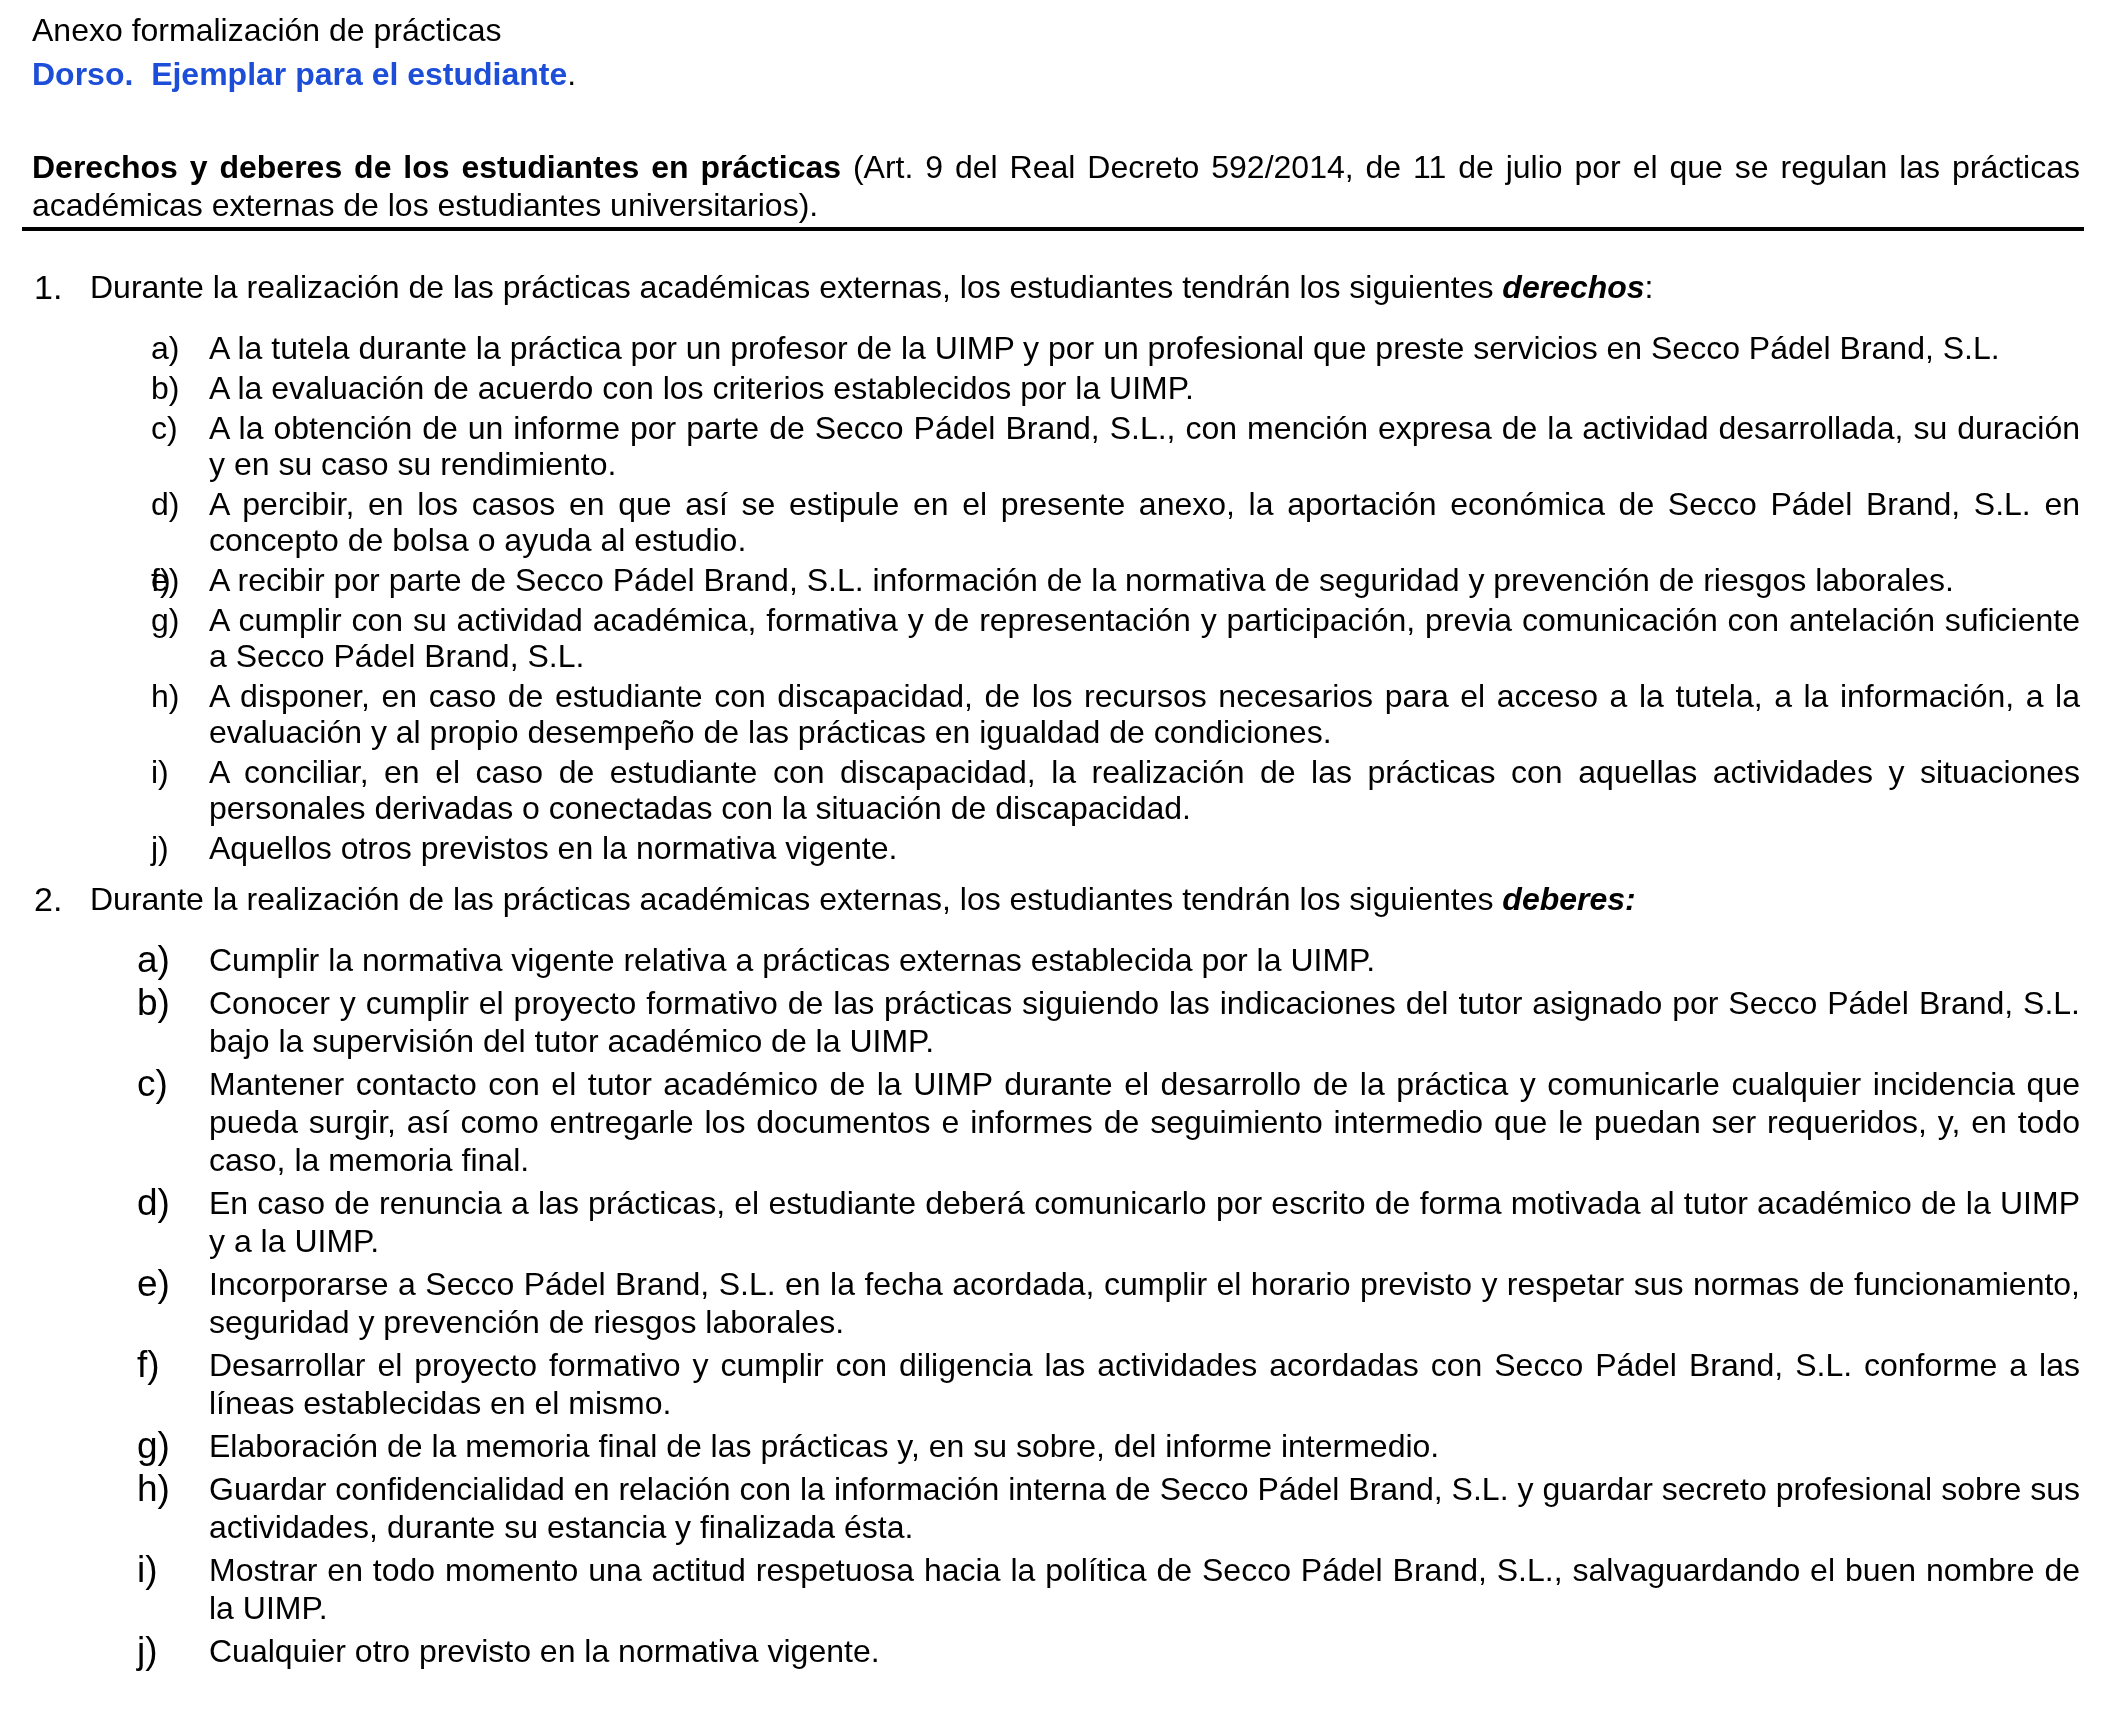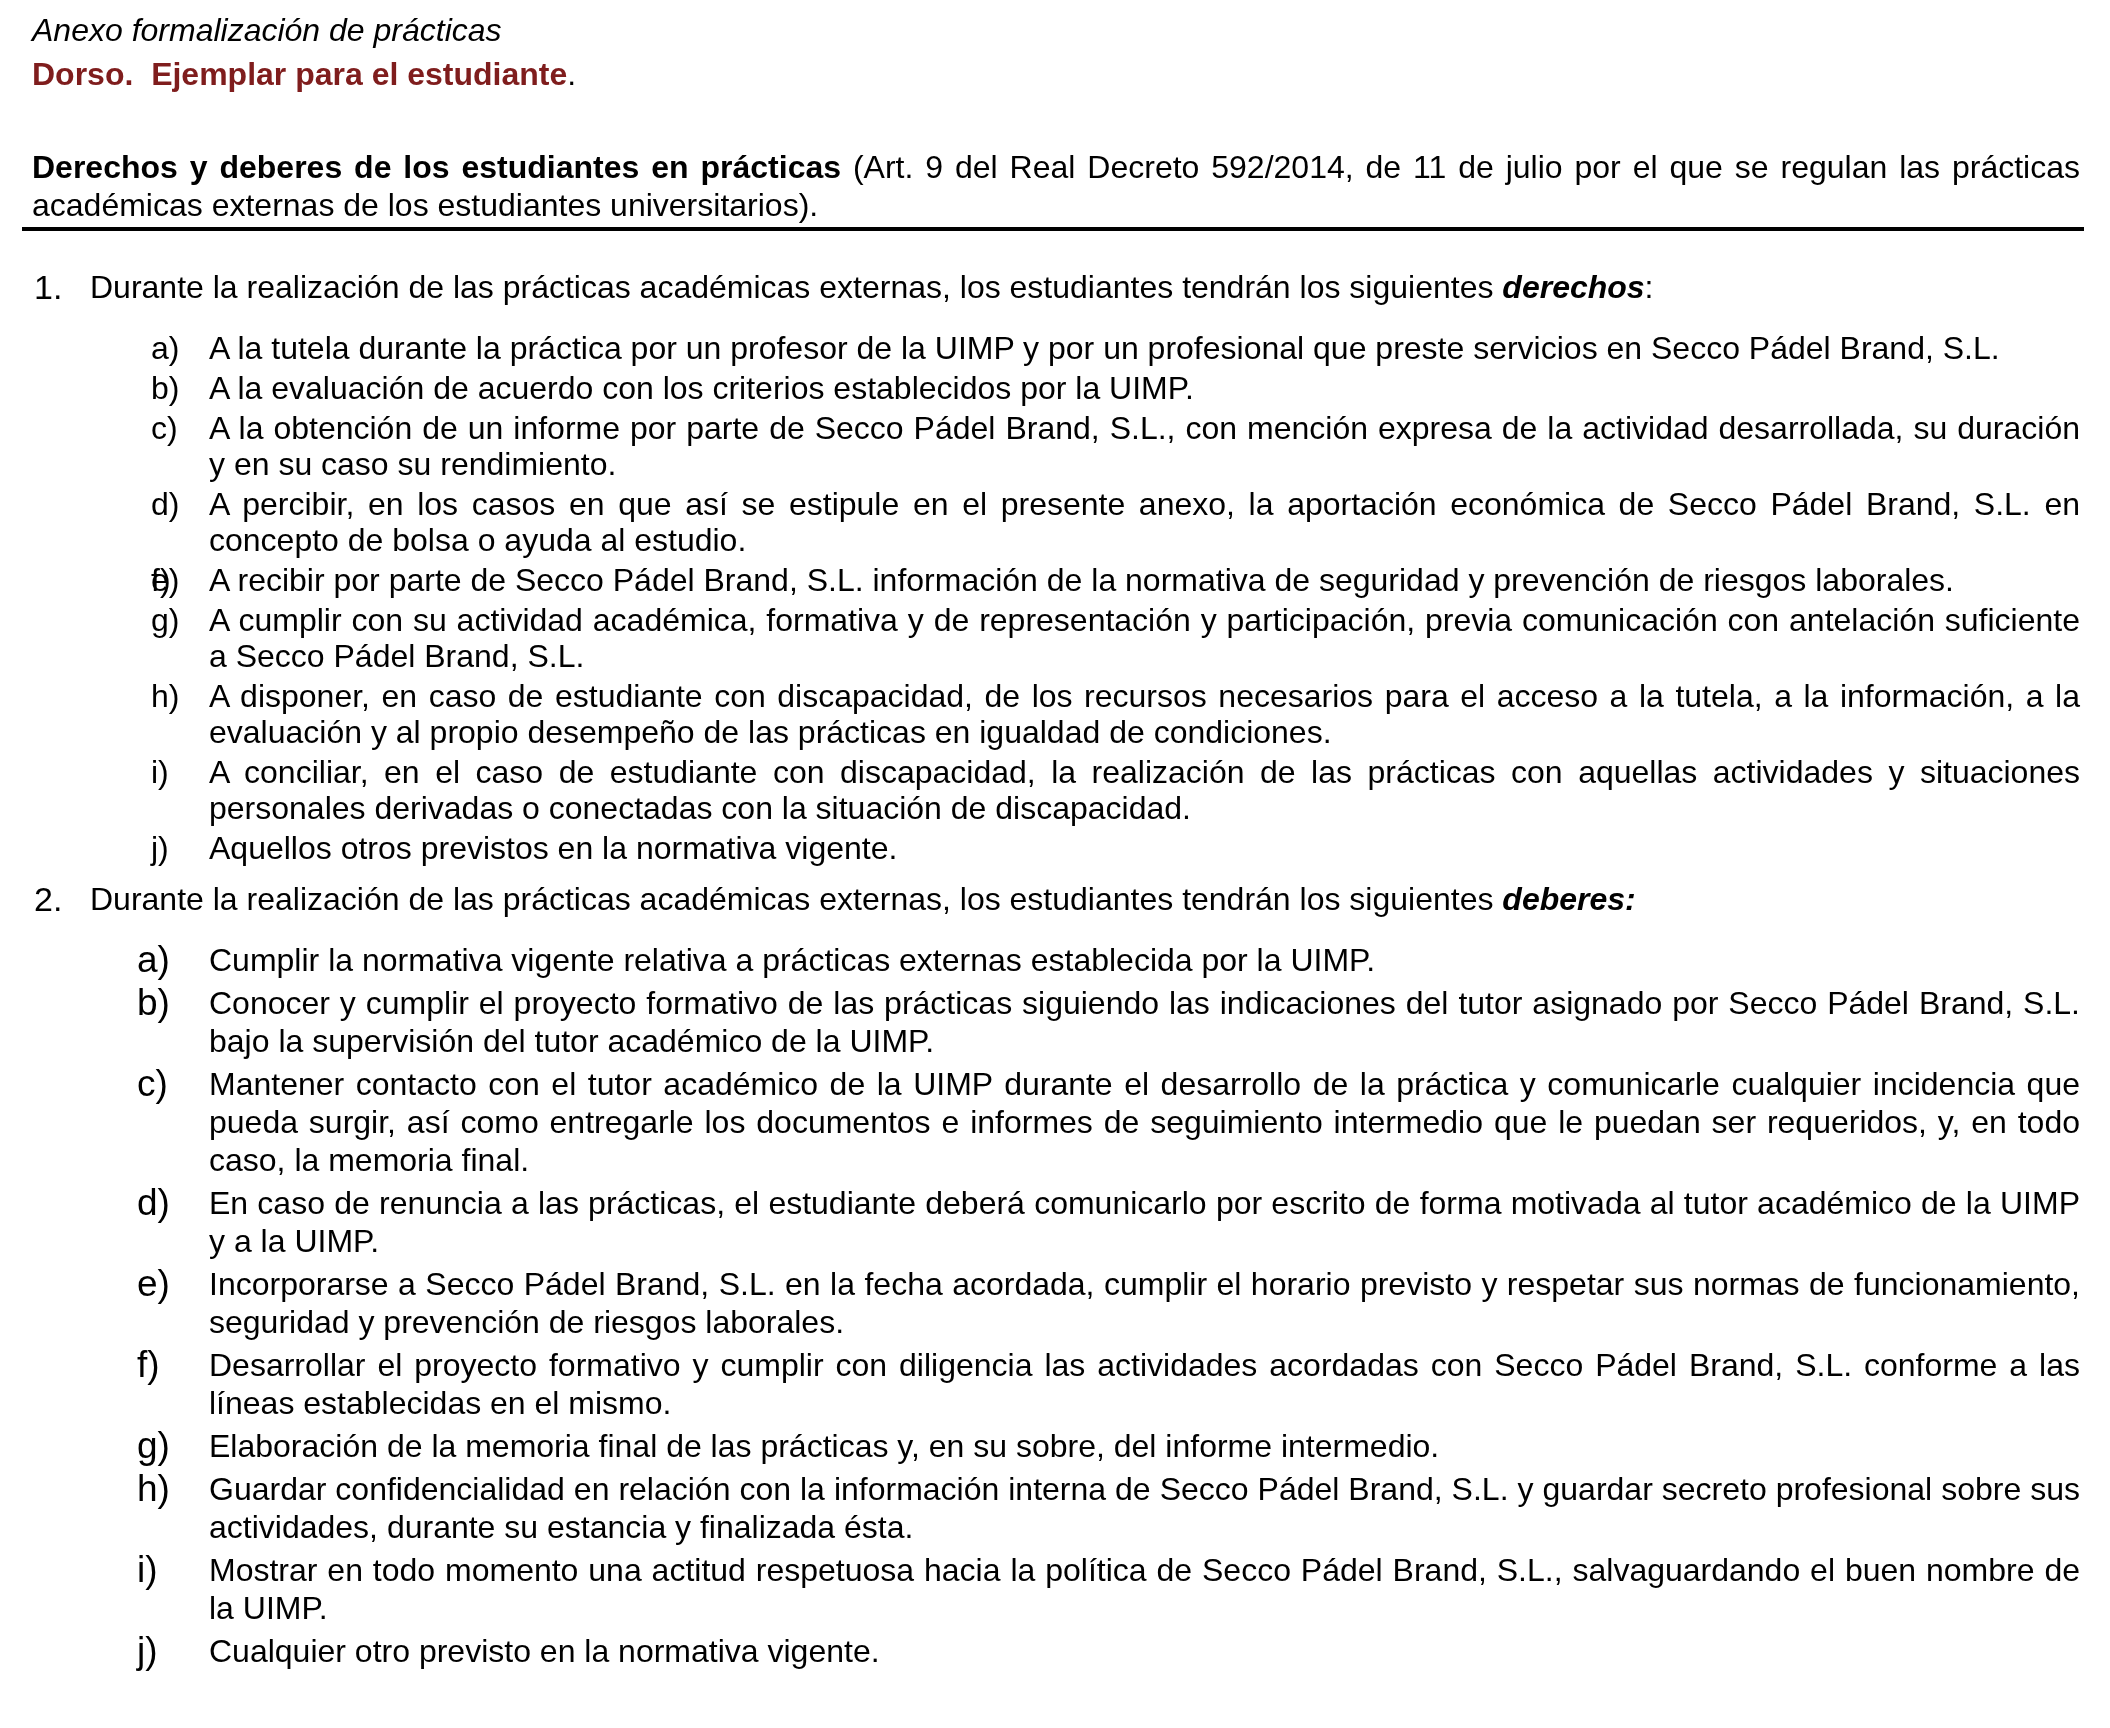--- a/index.html
+++ b/index.html
@@ -12,21 +12,20 @@
     height: 1728px;
     box-sizing: border-box;
     padding: 8px 30px 0 32px;
     font-family: "Liberation Sans", "DejaVu Sans", sans-serif;
     font-size: 32px;
     color: #000000;
     overflow: hidden;
   }
   .header-line1 {
     line-height: 44px;
-    font-style: italic;
   }
   .header-line2 {
     line-height: 44px;
     white-space: pre-wrap;
   }
   .header-line2 .red-bold {
     color: #C00000;
     font-weight: bold;
   }
   .doc-title {
@@ -74,21 +73,21 @@
   .section-1 .item .marker { left: 119px; font-size: 32px; }
   .section-2 .item .marker { left: 105px; font-size: 37px; line-height: 38px; }
 </style>
 </head>
 <body>
 
 <div>
 
   <div class="doc-header">
     <div class="header-line1">Anexo formalización de prácticas</div>
-    <div class="header-line2"><span class="red-bold" style="color: #7f1d1d;">Dorso.  Ejemplar para el estudiante</span><span>.</span></div>
+    <div class="header-line2"><span class="red-bold" style="color: #1d4ed8;">Dorso.  Ejemplar para el estudiante</span><span>.</span></div>
   </div>
 
   <div class="doc-title"><span class="bold">Derechos y deberes de los estudiantes en prácticas</span><span> (Art. 9 del Real Decreto 592/2014, de 11 de julio por el que se regulan las prácticas académicas externas de los estudiantes universitarios).</span></div>
 
   <hr class="title-rule">
 
   <div class="section section-1">
     <div class="section-intro">
       <span class="section-num">1.</span><span>Durante la realización de las prácticas académicas externas, los estudiantes tendrán los siguientes </span><span class="intro-bold">derechos</span><span>:</span>
     </div>

